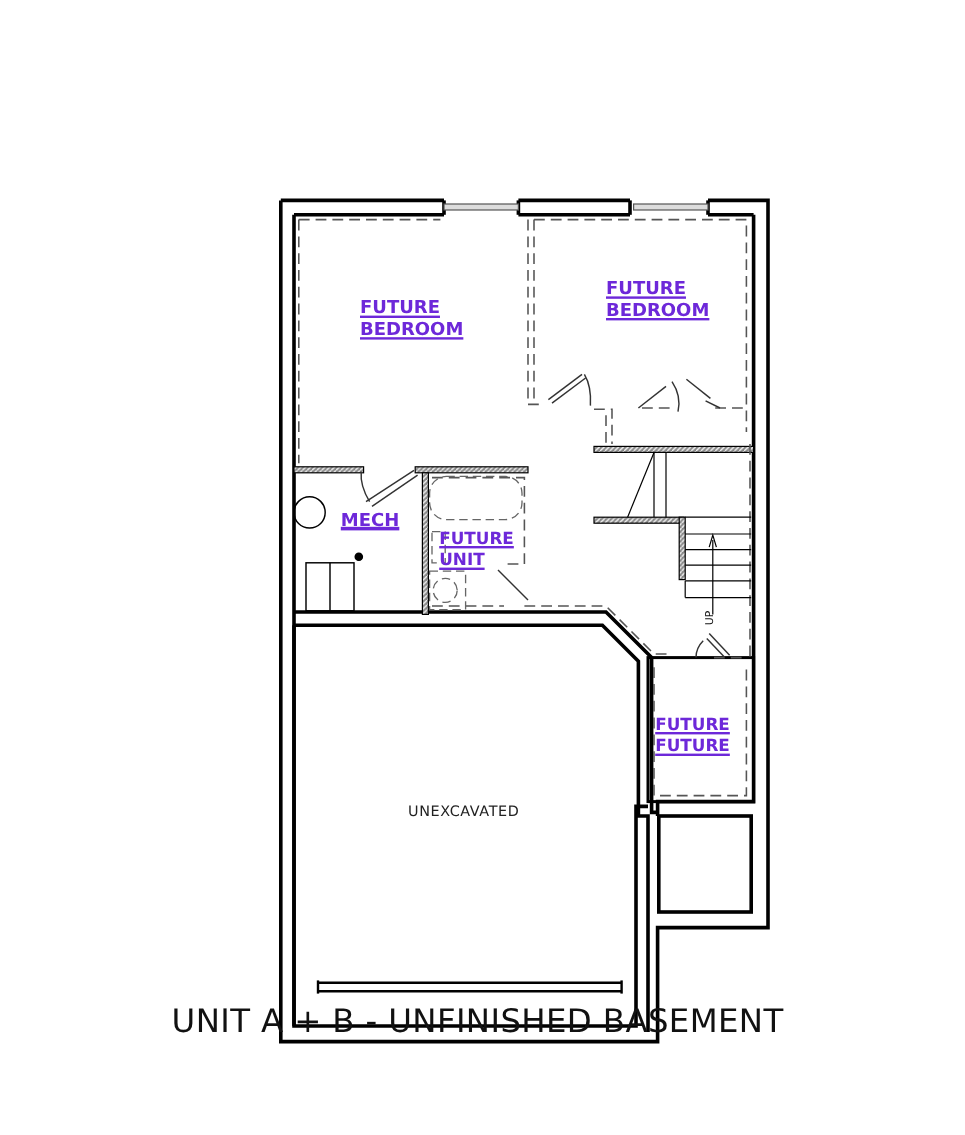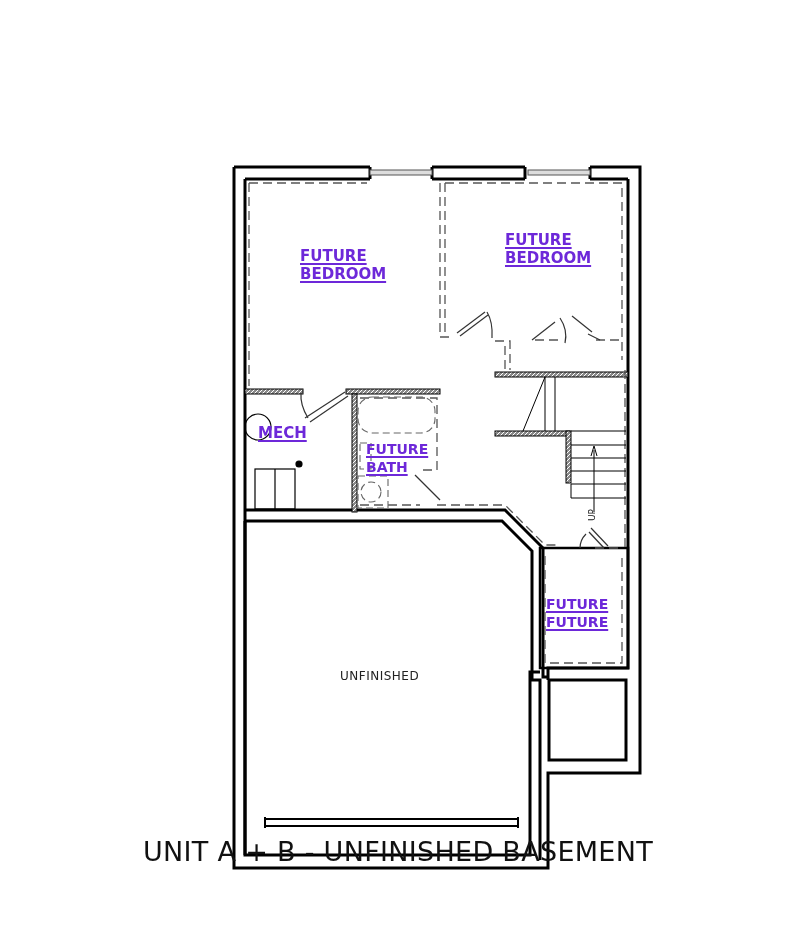--- a/index.html
+++ b/index.html
@@ -131,27 +131,27 @@
 </svg>
 
 <div class="lbl" style="left:300px;top:247px;width:96px;">
   <span>FUTURE</span>
   <span>BEDROOM</span>
 </div>
 <div class="lbl" style="left:505px;top:231px;width:104px;">
   <span>FUTURE</span>
   <span>BEDROOM</span>
 </div>
-<div class="lbl" style="left:258px;top:424px;width:52px;">
+<div class="lbl" style="left:284px;top:424px;width:52px;text-decoration:underline;">
   <span>MECH</span>
 </div>
 <div class="lbl" style="left:366px;top:440px;width:72px;font-size:14px;">
   <span>FUTURE</span>
-  <span>BATH</span>
+  <span>UNIT</span>
 </div>
 <div class="lbl" style="left:546px;top:595px;width:78px;font-size:14px;">
   <span>FUTURE</span>
   <span>FUTURE</span>
 </div>
-<div class="plain" style="left:340px;top:669px;">UNFINISHED</div>
+<div class="plain" style="left:340px;top:669px;">UNEXCAVATED</div>
 <div class="up" style="left:586px;top:510px;">UP</div>
 
 <div class="title">UNIT A + B - UNFINISHED BASEMENT</div>
 
 </body></html>

